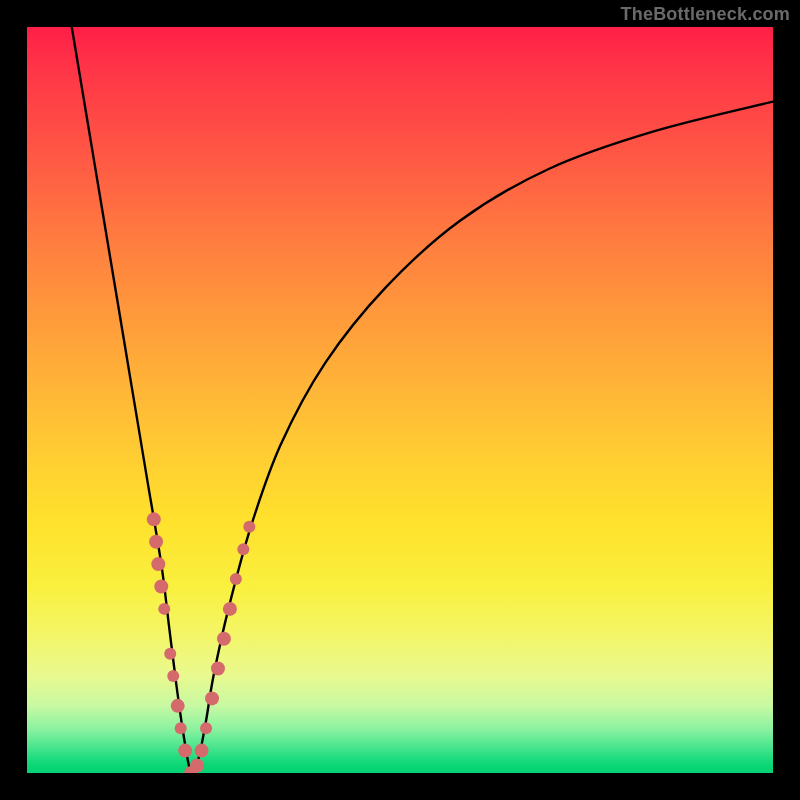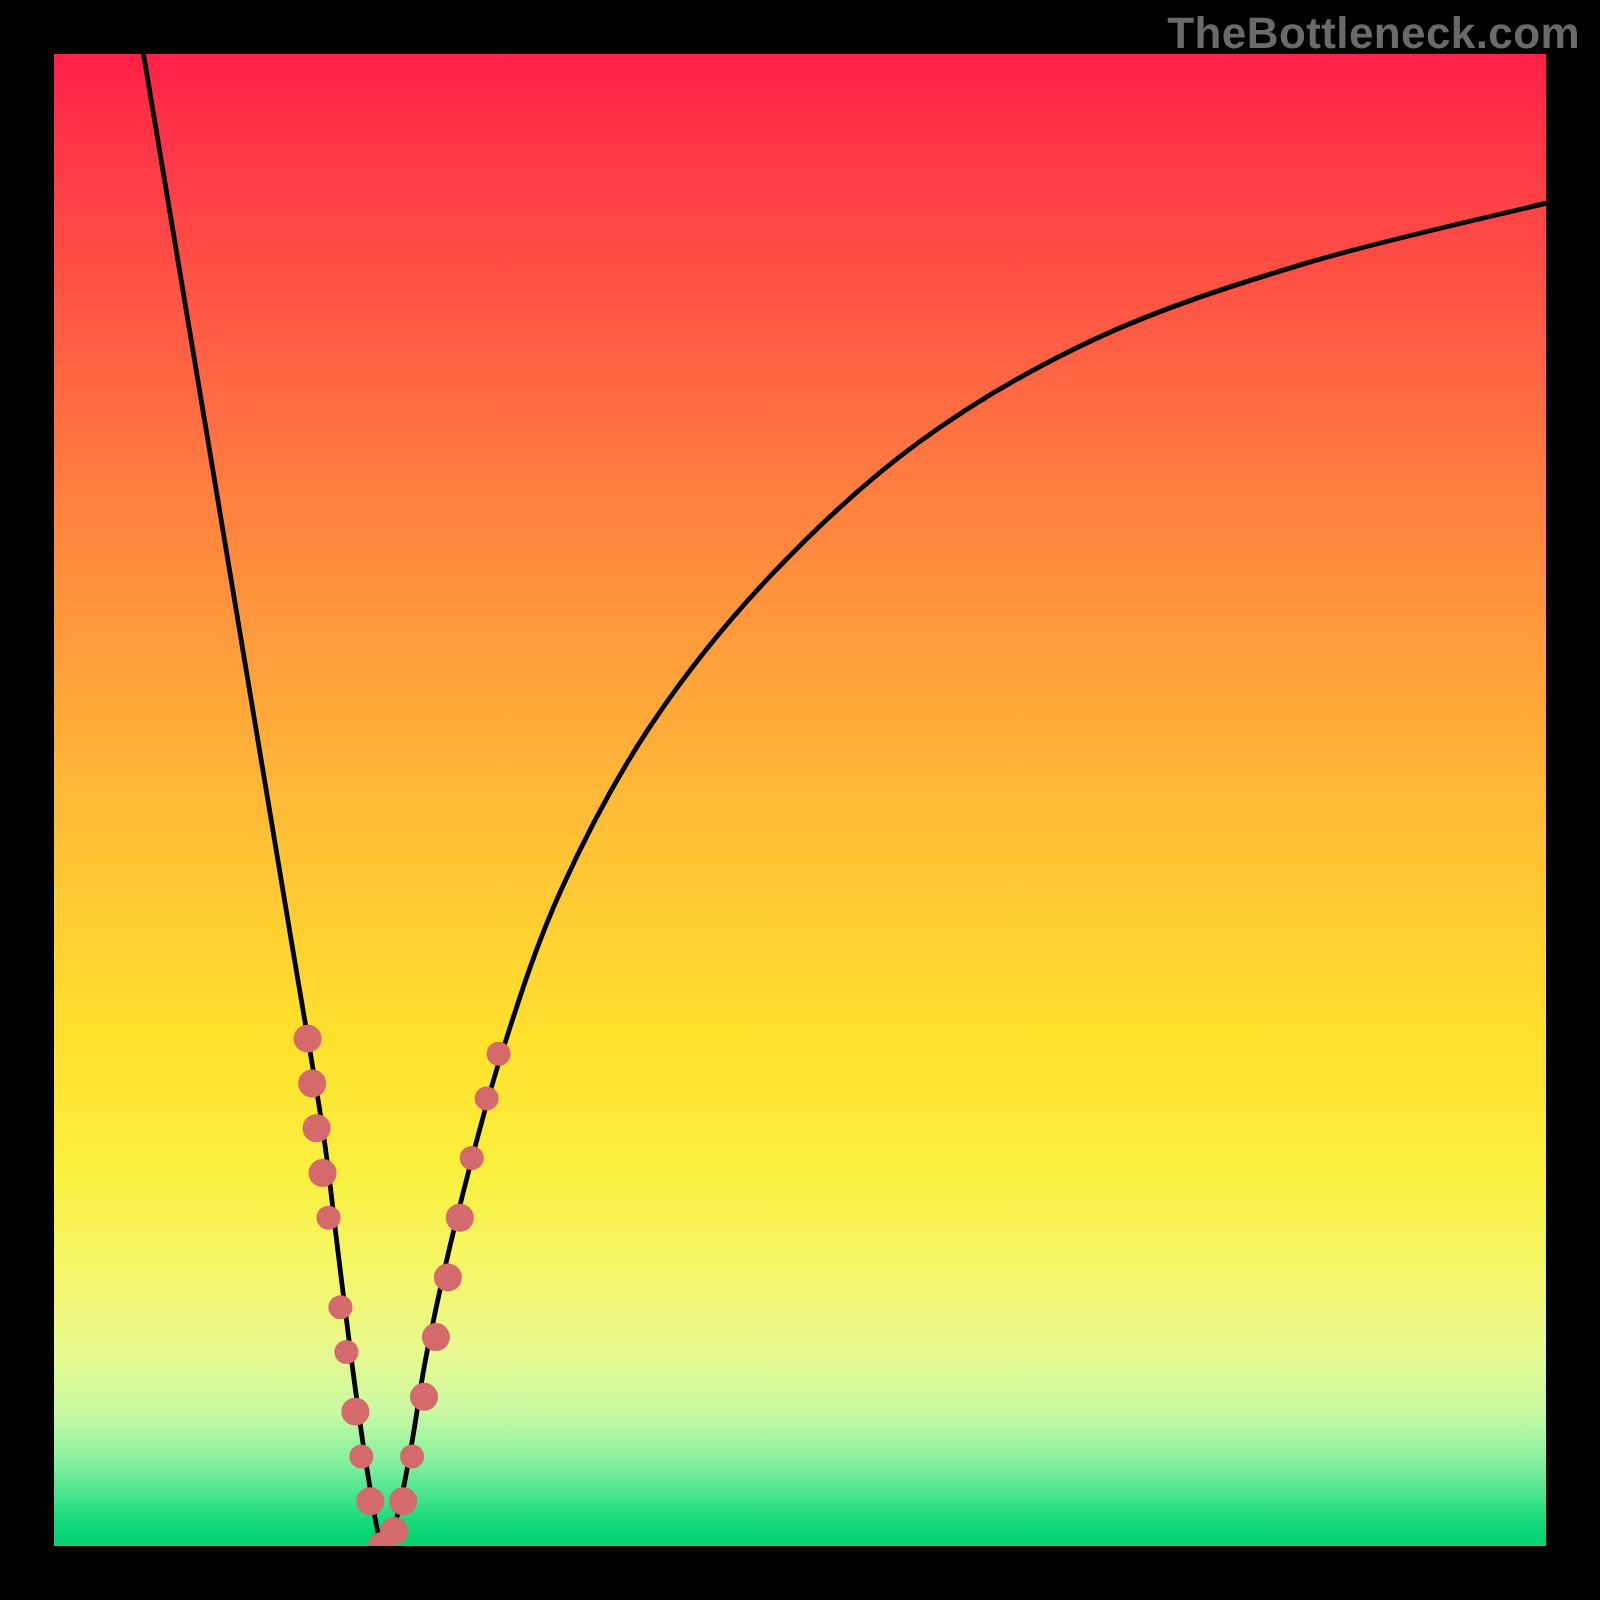--- a/index.html
+++ b/index.html
@@ -51,21 +51,21 @@
   }
   .curve-layer {
     position: absolute;
     inset: 0;
   }
   .watermark {
     position: absolute;
     top: 4px;
     right: 10px;
     font-family: Arial, Helvetica, sans-serif;
-    font-size: 22px;
+    font-size: 18px;
     font-weight: 600;
     color: #6a6a6a;
     letter-spacing: 0.2px;
   }
   svg { display: block; }
 </style>
 </head>
 <body>
 
 <div class="frame">

